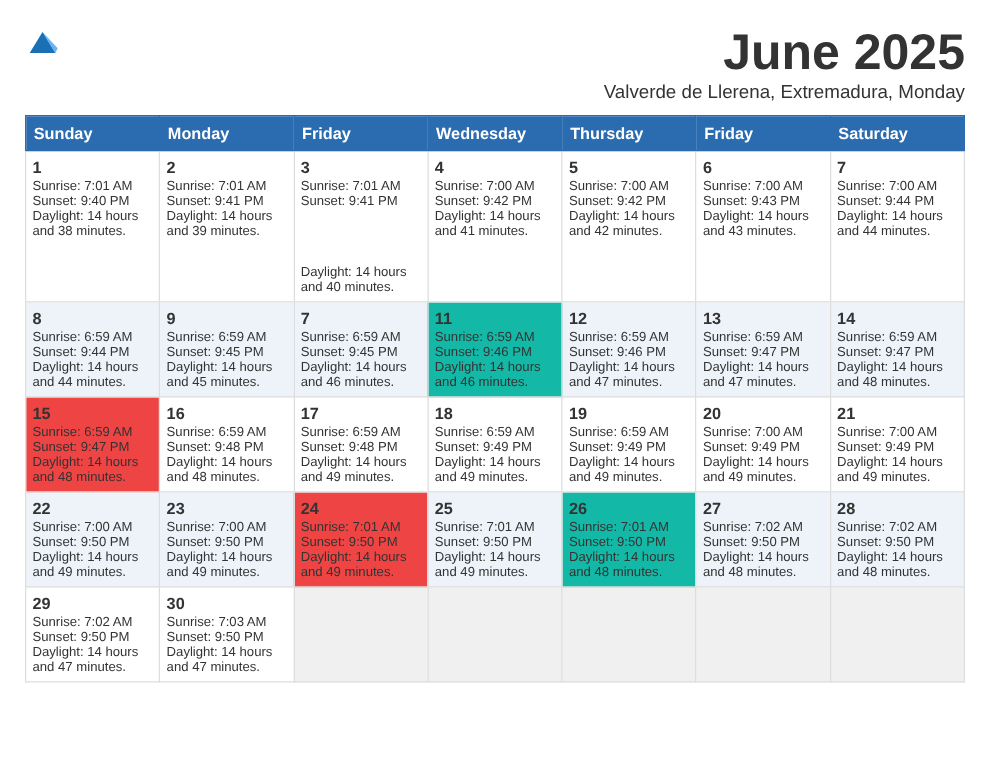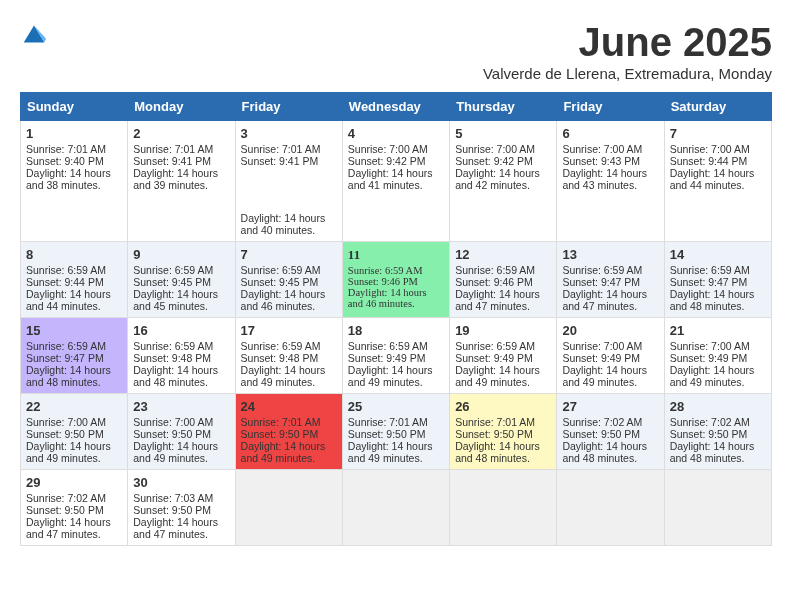--- a/index.html
+++ b/index.html
@@ -162,21 +162,21 @@
           <span style="display: block;">Sunrise: 6:59 AM</span>
           <span style="display: block;">Sunset: 9:45 PM</span>
           <span style="display: block;">Daylight: 14 hours and 45 minutes.</span>
         </td>
         <td style="background: rgb(238, 243, 249);">
           <span class="day-num">7</span>
           <span style="display: block;">Sunrise: 6:59 AM</span>
           <span style="display: block;">Sunset: 9:45 PM</span>
           <span style="display: block;">Daylight: 14 hours and 46 minutes.</span>
         </td>
-        <td style="background: #86efac; font-family: Liberation Serif, serif;">
+        <td style="background: #14b8a6;">
           <span class="day-num">11</span>
           <span style="display: block;">Sunrise: 6:59 AM</span>
           <span style="display: block;">Sunset: 9:46 PM</span>
           <span style="display: block;">Daylight: 14 hours and 46 minutes.</span>
         </td>
         <td style="background: rgb(238, 243, 249);">
           <span class="day-num">12</span>
           <span style="display: block;">Sunrise: 6:59 AM</span>
           <span style="display: block;">Sunset: 9:46 PM</span>
           <span style="display: block;">Daylight: 14 hours and 47 minutes.</span>
@@ -188,21 +188,21 @@
           <span style="display: block;">Daylight: 14 hours and 47 minutes.</span>
         </td>
         <td style="background: rgb(238, 243, 249);">
           <span class="day-num">14</span>
           <span style="display: block;">Sunrise: 6:59 AM</span>
           <span style="display: block;">Sunset: 9:47 PM</span>
           <span style="display: block;">Daylight: 14 hours and 48 minutes.</span>
         </td>
       </tr>
       <tr class="week-row">
-        <td style="background: #c4b5fd;">
+        <td style="background: #ef4444;">
           <span class="day-num">15</span>
           <span style="display: block;">Sunrise: 6:59 AM</span>
           <span style="display: block;">Sunset: 9:47 PM</span>
           <span style="display: block;">Daylight: 14 hours and 48 minutes.</span>
         </td>
         <td style="background: rgb(255, 255, 255);">
           <span class="day-num">16</span>
           <span style="display: block;">Sunrise: 6:59 AM</span>
           <span style="display: block;">Sunset: 9:48 PM</span>
           <span style="display: block;">Daylight: 14 hours and 48 minutes.</span>
@@ -256,21 +256,21 @@
           <span style="display: block;">Sunrise: 7:01 AM</span>
           <span style="display: block;">Sunset: 9:50 PM</span>
           <span style="display: block;">Daylight: 14 hours and 49 minutes.</span>
         </td>
         <td style="background: rgb(238, 243, 249);">
           <span class="day-num">25</span>
           <span style="display: block;">Sunrise: 7:01 AM</span>
           <span style="display: block;">Sunset: 9:50 PM</span>
           <span style="display: block;">Daylight: 14 hours and 49 minutes.</span>
         </td>
-        <td style="background: #fef9c3;">
+        <td style="background: #14b8a6;">
           <span class="day-num">26</span>
           <span style="display: block;">Sunrise: 7:01 AM</span>
           <span style="display: block;">Sunset: 9:50 PM</span>
           <span style="display: block;">Daylight: 14 hours and 48 minutes.</span>
         </td>
         <td style="background: rgb(238, 243, 249); margin-top: 34px;">
           <span class="day-num">27</span>
           <span style="display: block;">Sunrise: 7:02 AM</span>
           <span style="display: block;">Sunset: 9:50 PM</span>
           <span style="display: block;">Daylight: 14 hours and 48 minutes.</span>

